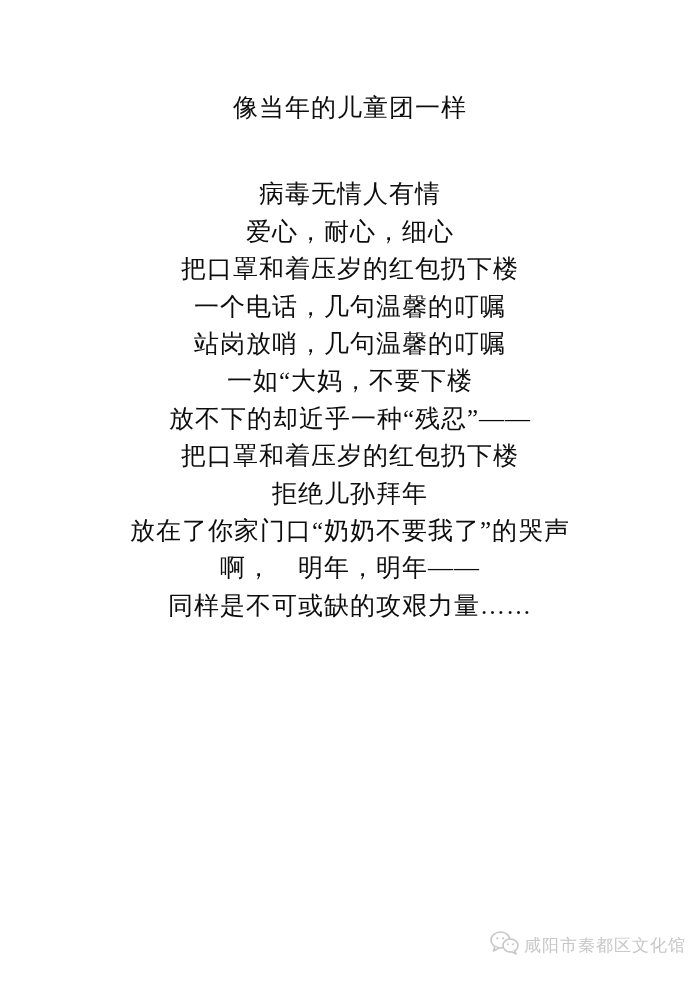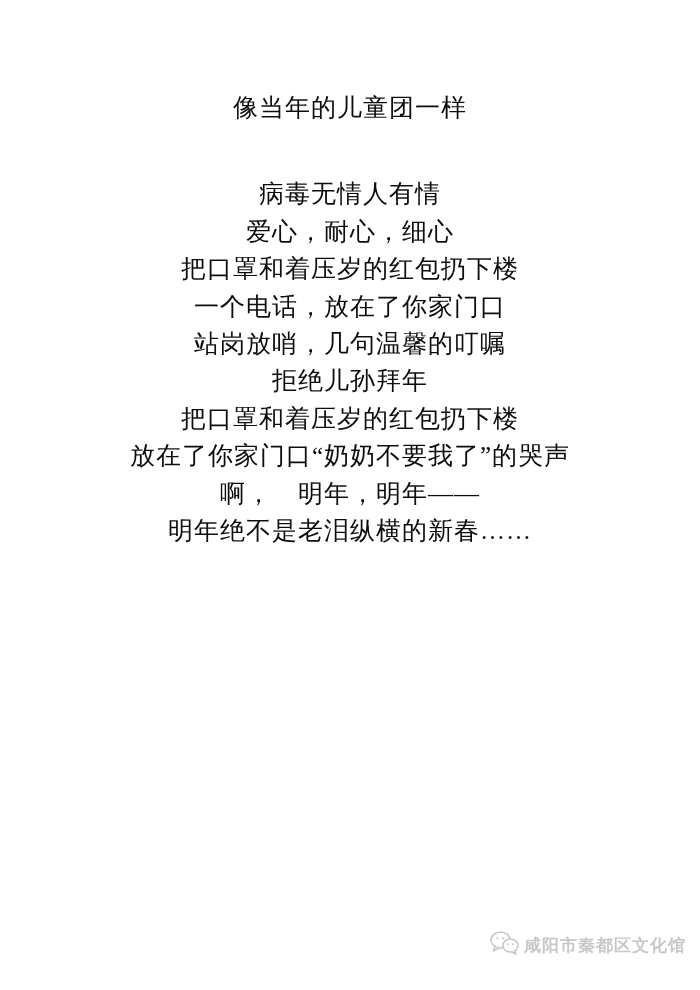--- a/index.html
+++ b/index.html
@@ -35,47 +35,48 @@
   .watermark {
     position: absolute;
     right: 14px;
     bottom: 16px;
     display: flex;
     align-items: center;
     gap: 5px;
     font-size: 17px;
     letter-spacing: 1px;
     user-select: none;
-    font-weight: bold;
   }
   .watermark .wm-text {
     text-shadow: 1px 1px 0 #ffffff;
   }
   .wm-icon { display: inline-block; }
 </style>
 </head>
 <body style="background: rgb(255, 255, 255);">
 
 <div class="page">
 
   <div class="poem" style="color: rgb(13, 13, 13);">
       <div class="stanza">
         <div class="poem-line">像当年的儿童团一样</div>
       </div>
       <div class="stanza">
         <div class="poem-line">病毒无情人有情</div>
         <div class="poem-line">爱心，耐心，细心</div>
         <div class="poem-line">把口罩和着压岁的红包扔下楼</div>
-        <div class="poem-line">一个电话，放在了你家门口</div>
+        <div class="poem-line">一个电话，几句温馨的叮嘱</div>
         <div class="poem-line">站岗放哨，几句温馨的叮嘱</div>
+        <div class="poem-line">一如“大妈，不要下楼</div>
+        <div class="poem-line">放不下的却近乎一种“残忍”——</div>
+        <div class="poem-line">把口罩和着压岁的红包扔下楼</div>
         <div class="poem-line">拒绝儿孙拜年</div>
-        <div class="poem-line">把口罩和着压岁的红包扔下楼</div>
         <div class="poem-line">放在了你家门口“奶奶不要我了”的哭声</div>
         <div class="poem-line">啊，　明年，明年——</div>
-        <div class="poem-line">明年绝不是老泪纵横的新春……</div>
+        <div class="poem-line">同样是不可或缺的攻艰力量……</div>
       </div>
     </div>
 
   <div class="watermark" style="color: rgb(199, 199, 199);">
     <span class="wm-icon">
       <svg width="30" height="26" viewBox="0 0 30 26" fill="none" xmlns="http://www.w3.org/2000/svg">
         <ellipse cx="11.5" cy="10" rx="9.5" ry="8" stroke="#c7c7c7" stroke-width="1.6" fill="#ffffff"></ellipse>
         <path d="M6 16.5 L4.5 21 L9.5 18.2" stroke="#c7c7c7" stroke-width="1.6" fill="#ffffff" stroke-linejoin="round"></path>
         <circle cx="8.3" cy="8.3" r="1.1" fill="#c7c7c7"></circle>
         <circle cx="14.2" cy="8.3" r="1.1" fill="#c7c7c7"></circle>

